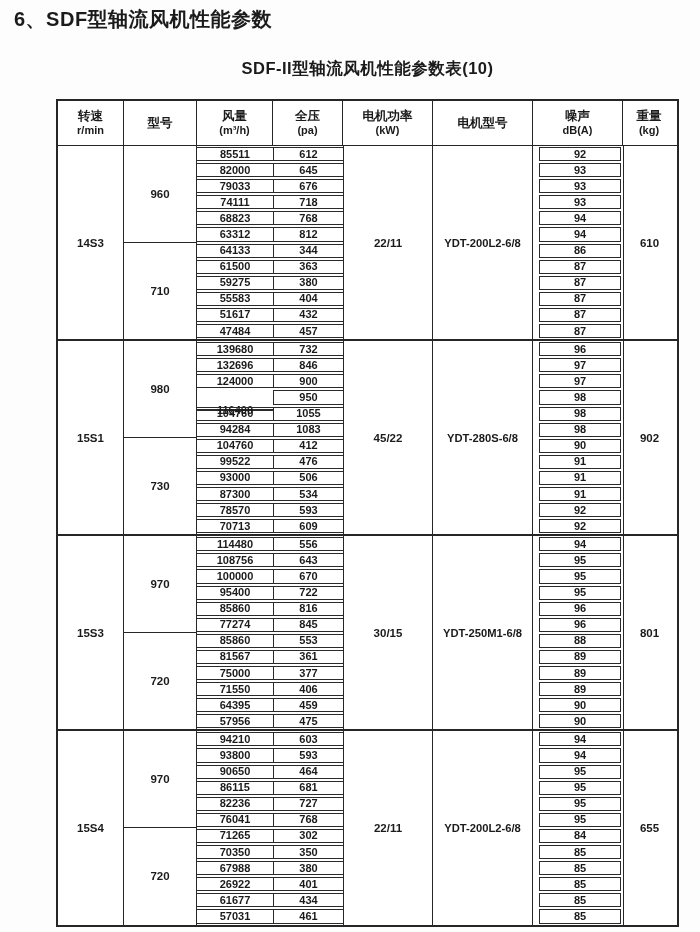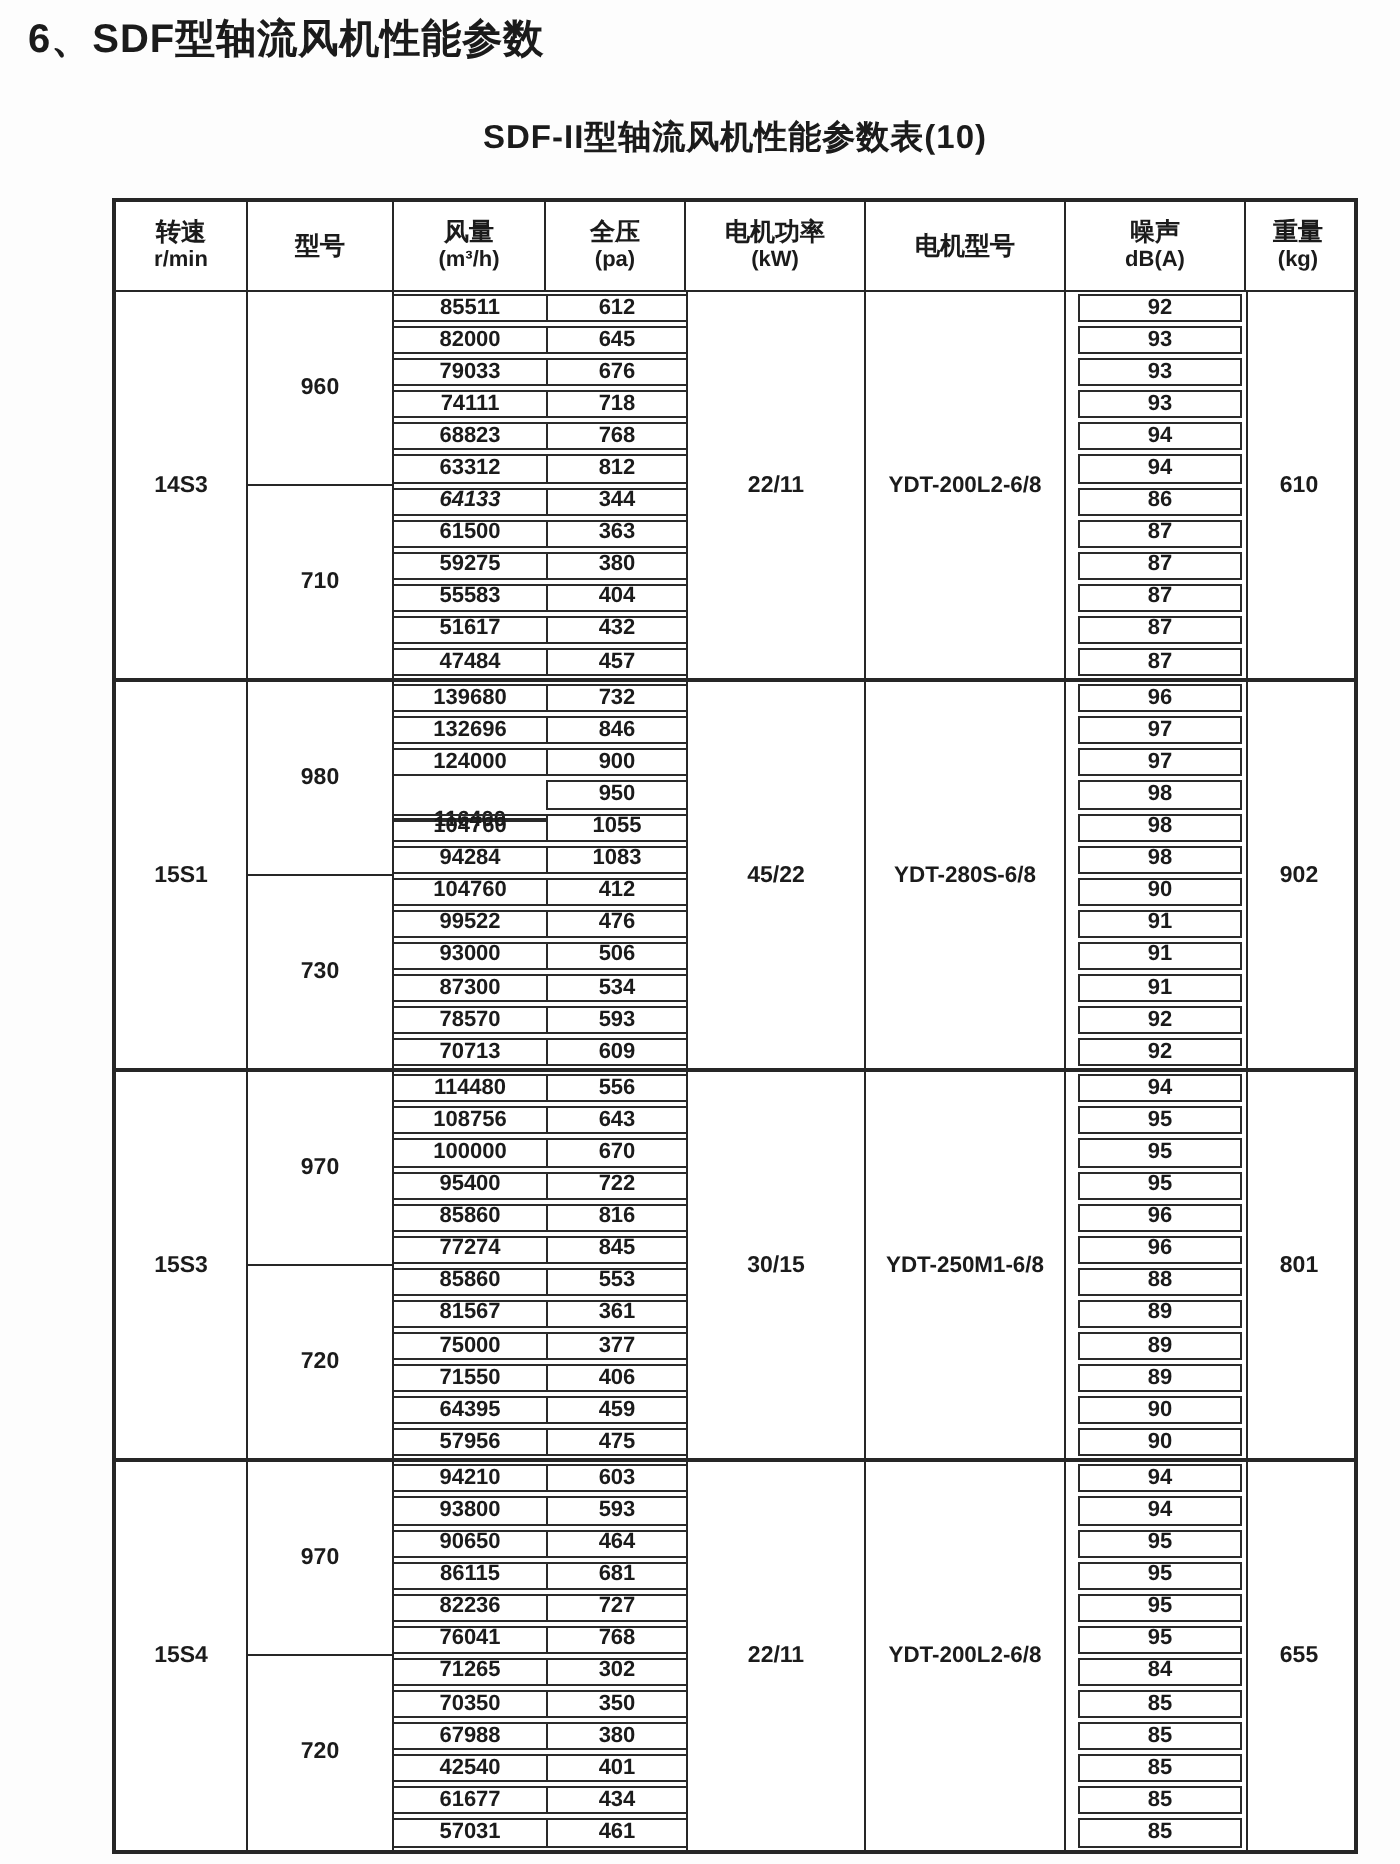--- a/index.html
+++ b/index.html
@@ -111,21 +111,21 @@
           <div class="mini mini-flow" style="grid-area: 4 / 3 / span 1;">74111</div>
           <div class="mini mini-press" style="grid-area: 4 / 4 / span 1;">718</div>
           <div class="mini mini-noise" style="grid-area: 4 / 7 / span 1;">93</div>
           <div class="mini mini-flow" style="grid-area: 5 / 3 / span 1;">68823</div>
           <div class="mini mini-press" style="grid-area: 5 / 4 / span 1;">768</div>
           <div class="mini mini-noise" style="grid-area: 5 / 7 / span 1;">94</div>
           <div class="mini mini-flow" style="grid-area: 6 / 3 / span 1;">63312</div>
           <div class="mini mini-press" style="grid-area: 6 / 4 / span 1;">812</div>
           <div class="mini mini-noise" style="grid-area: 6 / 7 / span 1;">94</div>
           <div class="cellc speed-cell" style="grid-area: 7 / 2 / span 6;">710</div>
-          <div class="mini mini-flow" style="grid-area: 7 / 3 / span 1; font-style: italic;">64133</div>
+          <div class="mini mini-flow" style="grid-area: 7 / 3 / span 1;">64133</div>
           <div class="mini mini-press" style="grid-area: 7 / 4 / span 1;">344</div>
           <div class="mini mini-noise" style="grid-area: 7 / 7 / span 1;">86</div>
           <div class="mini mini-flow" style="grid-area: 8 / 3 / span 1;">61500</div>
           <div class="mini mini-press" style="grid-area: 8 / 4 / span 1;">363</div>
           <div class="mini mini-noise" style="grid-area: 8 / 7 / span 1;">87</div>
           <div class="mini mini-flow" style="grid-area: 9 / 3 / span 1;">59275</div>
           <div class="mini mini-press" style="grid-area: 9 / 4 / span 1;">380</div>
           <div class="mini mini-noise" style="grid-area: 9 / 7 / span 1;">87</div>
           <div class="mini mini-flow" style="grid-area: 10 / 3 / span 1;">55583</div>
           <div class="mini mini-press" style="grid-area: 10 / 4 / span 1;">404</div>
@@ -252,21 +252,21 @@
           <div class="cellc speed-cell" style="grid-area: 7 / 2 / span 6;">720</div>
           <div class="mini mini-flow" style="grid-area: 7 / 3 / span 1;">71265</div>
           <div class="mini mini-press" style="grid-area: 7 / 4 / span 1;">302</div>
           <div class="mini mini-noise" style="grid-area: 7 / 7 / span 1;">84</div>
           <div class="mini mini-flow" style="grid-area: 8 / 3 / span 1;">70350</div>
           <div class="mini mini-press" style="grid-area: 8 / 4 / span 1;">350</div>
           <div class="mini mini-noise" style="grid-area: 8 / 7 / span 1;">85</div>
           <div class="mini mini-flow" style="grid-area: 9 / 3 / span 1;">67988</div>
           <div class="mini mini-press" style="grid-area: 9 / 4 / span 1;">380</div>
           <div class="mini mini-noise" style="grid-area: 9 / 7 / span 1;">85</div>
-          <div class="mini mini-flow" style="grid-area: 10 / 3 / span 1;">42540</div>
+          <div class="mini mini-flow" style="grid-area: 10 / 3 / span 1;">26922</div>
           <div class="mini mini-press" style="grid-area: 10 / 4 / span 1;">401</div>
           <div class="mini mini-noise" style="grid-area: 10 / 7 / span 1;">85</div>
           <div class="mini mini-flow" style="grid-area: 11 / 3 / span 1;">61677</div>
           <div class="mini mini-press" style="grid-area: 11 / 4 / span 1;">434</div>
           <div class="mini mini-noise" style="grid-area: 11 / 7 / span 1;">85</div>
           <div class="mini mini-flow" style="grid-area: 12 / 3 / span 1;">57031</div>
           <div class="mini mini-press" style="grid-area: 12 / 4 / span 1;">461</div>
           <div class="mini mini-noise" style="grid-area: 12 / 7 / span 1;">85</div>
           <div class="cellc power-cell" style="grid-area: 1 / 5 / span 12;">22/11</div>
           <div class="cellc motor-cell" style="grid-area: 1 / 6 / span 12;">YDT-200L2-6/8</div>

